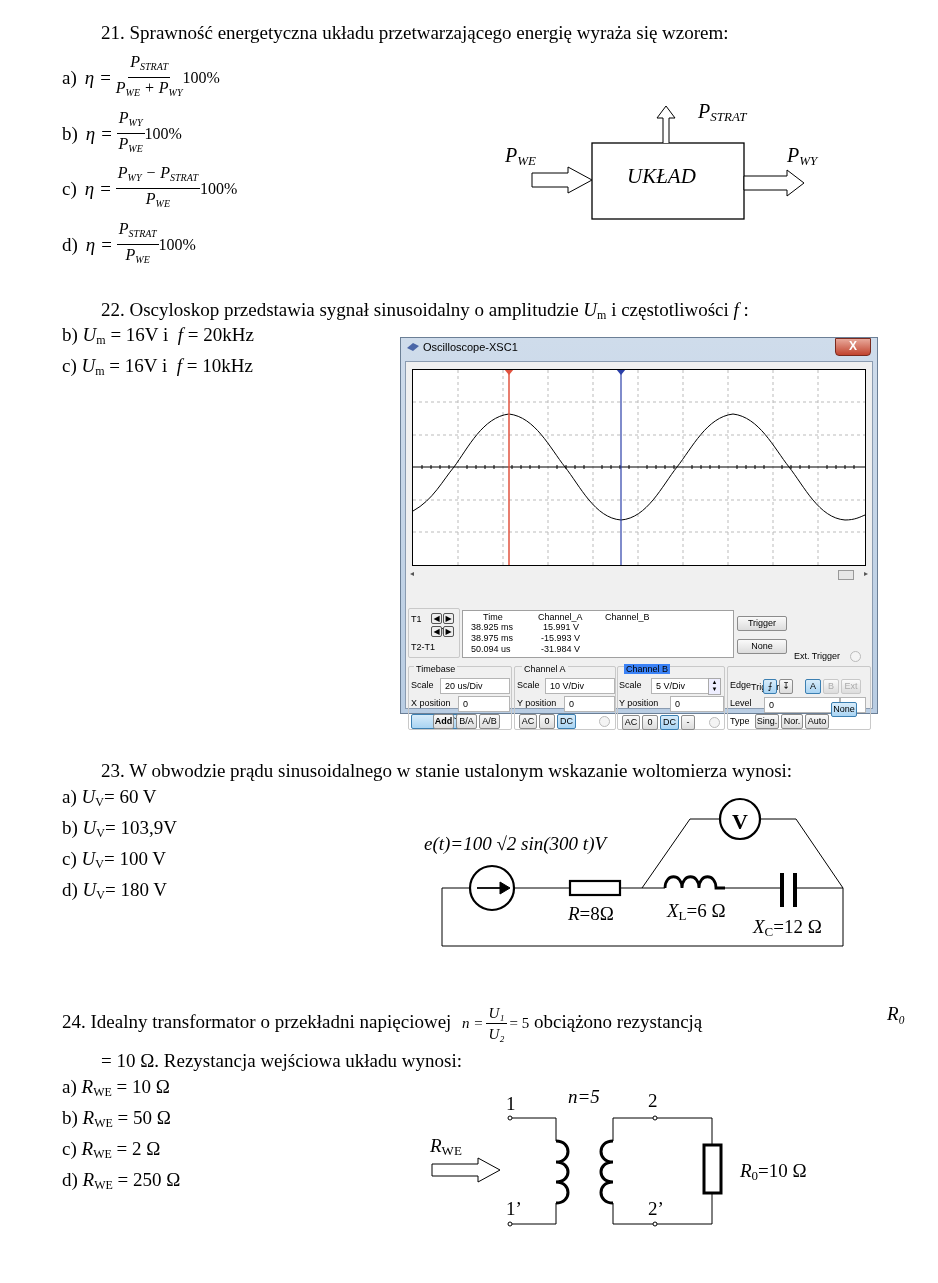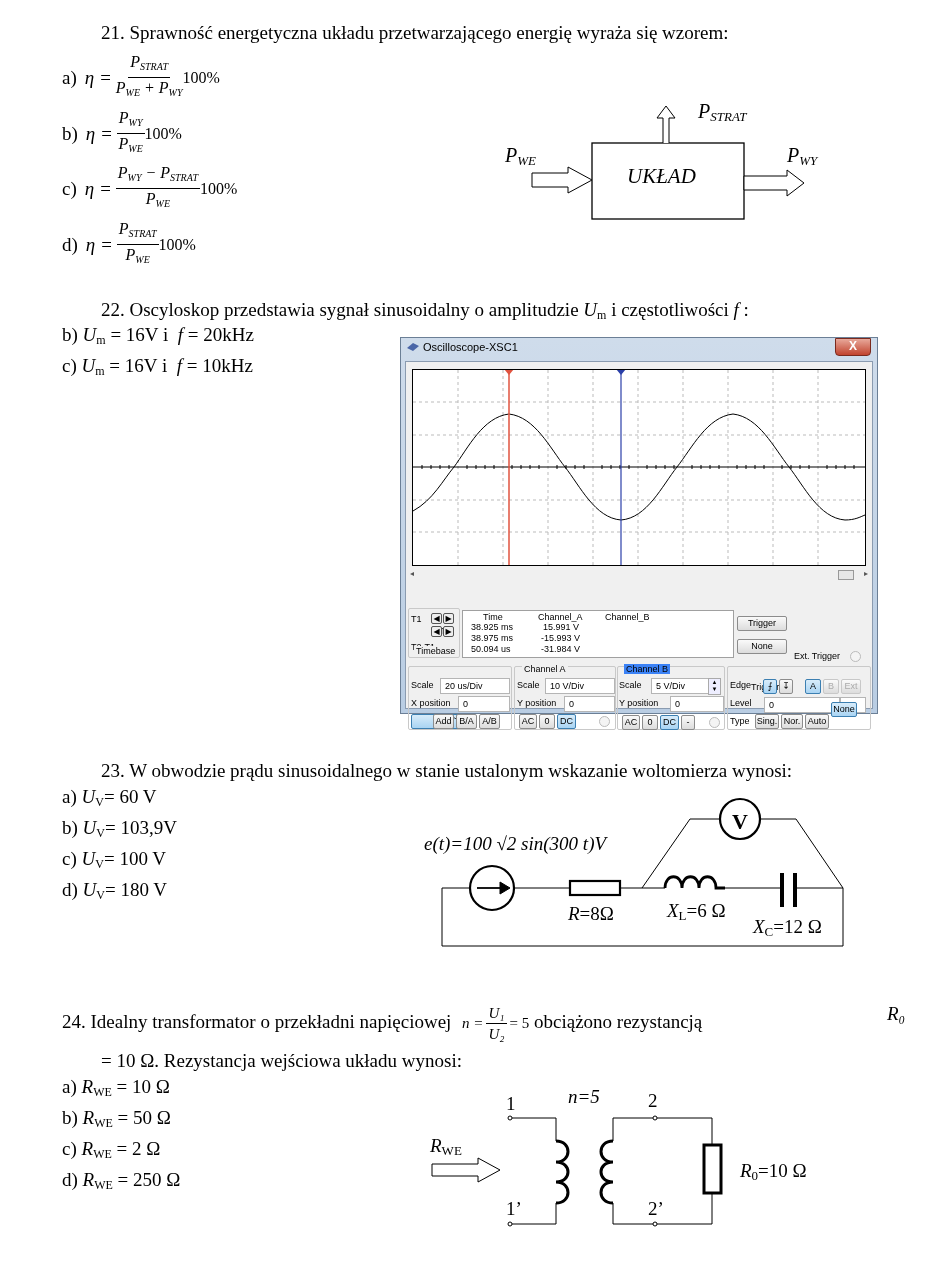--- a/index.html
+++ b/index.html
@@ -211,27 +211,27 @@
       <div class="r" style="left:8px; top:33px;">50.094 us</div>
       <div class="r" style="left:78px; top:33px;">-31.984 V</div>
     </div>
 
     <div class="btn" style="left:331px; top:254px; width:48px;">Trigger</div>
     <div class="btn" style="left:331px; top:277px; width:48px;">None</div>
     <div class="lbl" style="left:388px; top:289px;">Ext. Trigger</div>
     <div class="radio" style="left:444px; top:289px;"></div>
 
     <div class="gbox" style="left:2px; top:304px; width:102px; height:62px;"></div>
-    <div class="lbl" style="left:8px; top:284px; background:#f0f0f0; padding:0 2px;">Timebase</div>
+    <div class="lbl" style="left:8px; top:302px; background:#f0f0f0; padding:0 2px;">Timebase</div>
     <div class="lbl" style="left:5px; top:318px;">Scale</div>
     <div class="field" style="left:34px; top:316px; width:64px;">20 us/Div</div>
     <div class="lbl" style="left:5px; top:336px;">X position</div>
     <div class="field" style="left:52px; top:334px; width:46px;">0</div>
     <div class="btn on" style="left:5px; top:352px; width:18px;padding-left:32px;">Y/T</div>
-    <div class="btn" style="left:27px; top:352px; width:19px;">Add</div>
+    <div class="btn" style="left:27px; top:352px; width:19px;font-weight:bold;">Add</div>
     <div class="btn" style="left:50px; top:352px; width:19px;">B/A</div>
     <div class="btn" style="left:73px; top:352px; width:19px;">A/B</div>
 
     <div class="gbox" style="left:108px; top:304px; width:100px; height:62px;"></div>
     <div class="lbl" style="left:116px; top:302px; background:#f0f0f0; padding:0 2px;">Channel A</div>
     <div class="lbl" style="left:111px; top:318px;">Scale</div>
     <div class="field" style="left:139px; top:316px; width:64px;">10  V/Div</div>
     <div class="lbl" style="left:111px; top:336px;">Y position</div>
     <div class="field" style="left:158px; top:334px; width:45px;">0</div>
     <div class="btn" style="left:113px; top:352px; width:16px;">AC</div>

